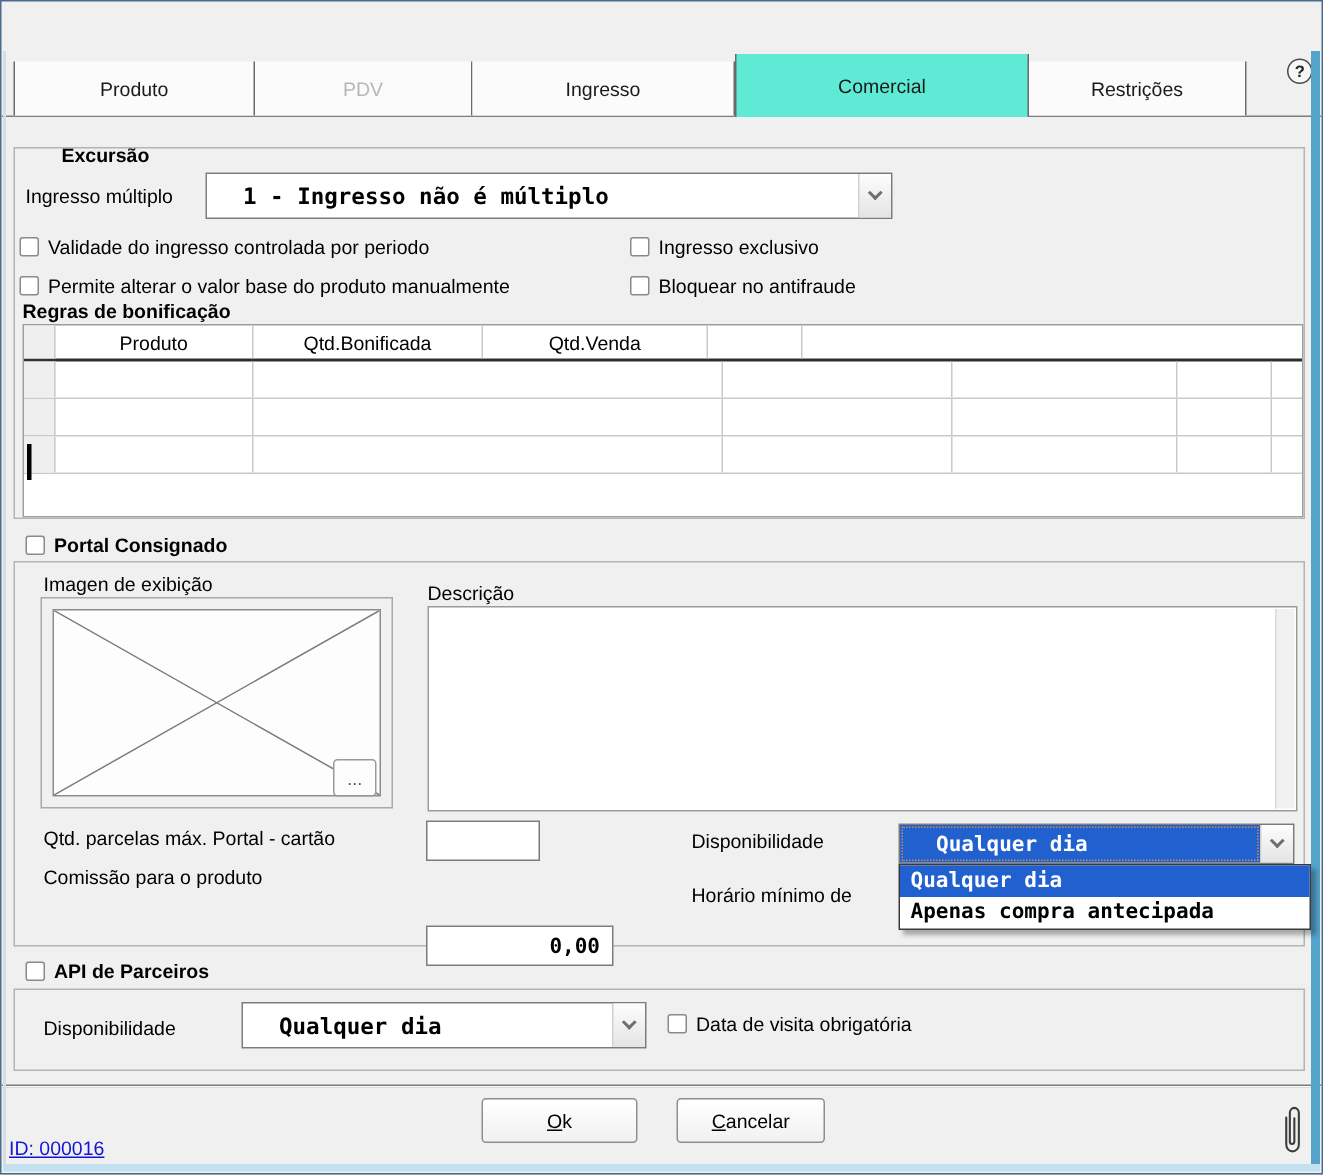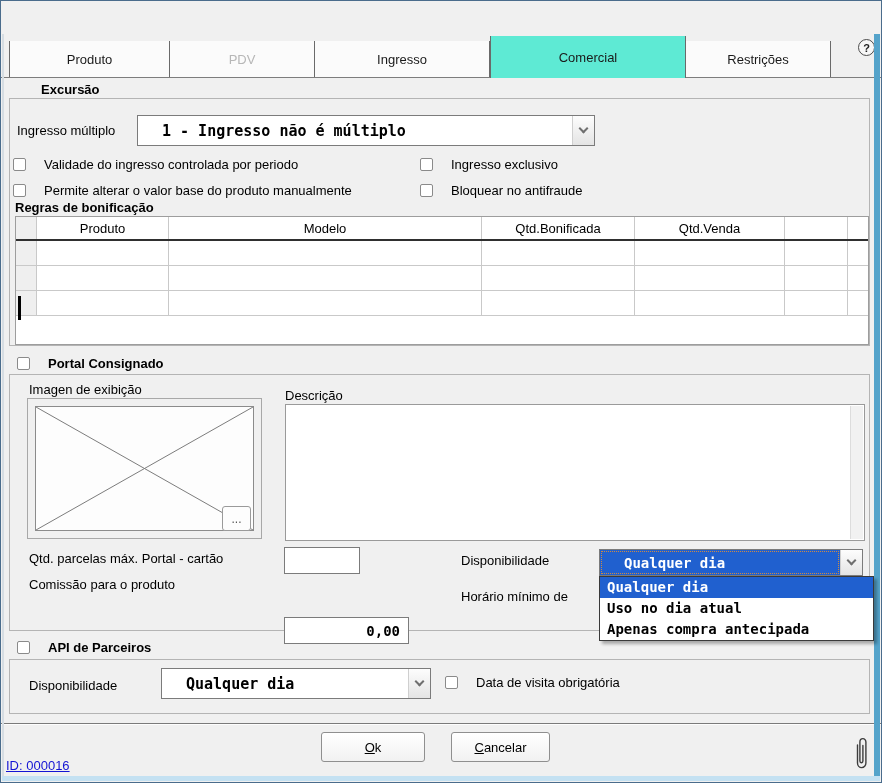--- a/index.html
+++ b/index.html
@@ -39,21 +39,21 @@
     display:flex; align-items:center; justify-content:center; background:#f7f7f7; }
 
   
   .lbl { position:absolute; font-size:13px; color:#000; white-space:nowrap; }
   .b { font-weight:bold; }
   .gbox { position:absolute; border:1px solid #b4b4b4; }
   .mono { font-family:"DejaVu Sans Mono", monospace; font-weight:bold; }
 
   .cb { position:absolute; display:flex; align-items:center; height:15px; }
   .cbbox { width:13px; height:13px; background:#fff; border:1px solid #8a8a8a; border-radius:2px; flex:0 0 auto; }
-  .cbl { margin-left:18px; font-size:13px; white-space:nowrap; }
+  .cbl { margin-left:6px; font-size:13px; white-space:nowrap; }
 
   .combo { position:absolute; background:#fff; border:1px solid #7b7b7b; display:flex; }
   .combo-txt { flex:1; font-size:15px; padding-left:24px; display:flex; align-items:center;
     white-space:nowrap; overflow:hidden; }
   .combo-btn { width:22px; flex:0 0 auto; border-left:1px solid #cfcfcf;
     background:linear-gradient(#fdfdfd,#e4e4e4); display:flex; align-items:center; justify-content:center; }
   .chev { width:7px; height:7px; border-right:2px solid #6f6f6f; border-bottom:2px solid #6f6f6f;
     transform:rotate(45deg); margin-top:-4px; }
   .combo-txt.sel { background:#2060cf; color:#fff; outline:1px dotted #cf8a42; outline-offset:-2px; font-size:14px; }
 
@@ -112,21 +112,21 @@
     <span>Ingresso</span>
   </div>
   <div class="tab active" style="left:489px;width:196px;">
     <span>Comercial</span>
   </div>
   <div class="tab" style="left:685px;width:145px;">
     <span>Restrições</span>
   </div>
   <div class="help-btn">?</div>
 
-  <span class="lbl b" style="left:16px;top:81px;padding-left:24px;">Excursão</span>
+  <span class="lbl b" style="left:16px;top:95px;padding-left:24px;">Excursão</span>
   <div class="gbox" style="left:8px;top:97px;width:861px;height:248px;"></div>
 
   <span class="lbl" style="left:16px;top:122px;">Ingresso múltiplo</span>
   <div class="combo" style="left:136px;top:114px;width:458px;height:31px;">
     <span class="combo-txt mono">1 - Ingresso não é múltiplo</span>
     <span class="combo-btn">
         <i class="chev"></i>
       </span>
   </div>
 
@@ -146,21 +146,20 @@
     <span class="cbbox"></span>
     <span class="cbl">Bloquear no antifraude</span>
   </div>
 
   <span class="lbl b" style="left:14px;top:199px;">Regras de bonificação</span>
 
   <div class="grid">
     <div class="grow head">
       <div class="gc sel"></div>
       <div class="gc c0">Produto</div>
-      <div class="gc c1">Modelo</div>
       <div class="gc c2">Qtd.Bonificada</div>
       <div class="gc c3">Qtd.Venda</div>
       <div class="gc c4"></div>
       <div class="gc fill"></div>
     </div>
     <div class="grow">
       <div class="gc sel"></div>
       <div class="gc c0"></div>
       <div class="gc c1"></div>
       <div class="gc c2"></div>
@@ -227,21 +226,20 @@
 
   <span class="lbl" style="left:28px;top:576px;">Comissão para o produto</span>
   <div class="inputbox num" style="left:283px;top:582px;width:125px;height:27px;margin-top:34px;">
     <span class="mono">0,00</span>
   </div>
 
   <span class="lbl" style="left:460px;top:588px;z-index:1;">Horário mínimo de</span>
 
   <div class="popup">
     <div class="popup-item selected mono">Qualquer dia</div>
-    <div class="popup-item mono">Uso no dia atual</div>
     <div class="popup-item mono">Apenas compra antecipada</div>
   </div>
 
   <div class="cb" style="left:16px;top:639px;">
     <span class="cbbox"></span>
     <span class="cbl b">API de Parceiros</span>
   </div>
   <div class="gbox" style="left:8px;top:658px;width:861px;height:55px;"></div>
   <span class="lbl" style="left:28px;top:677px;">Disponibilidade</span>
   <div class="combo" style="left:160px;top:667px;width:270px;height:31px;">

